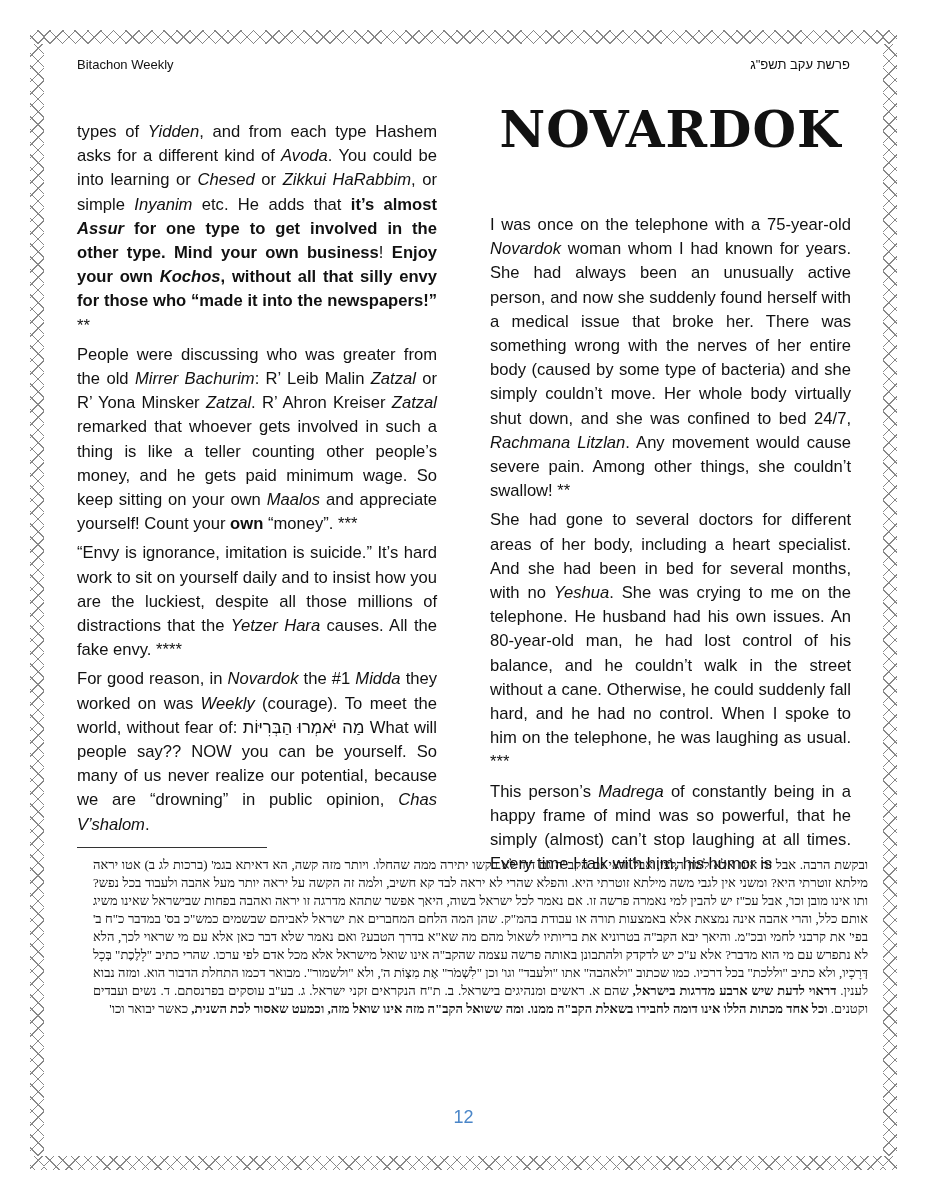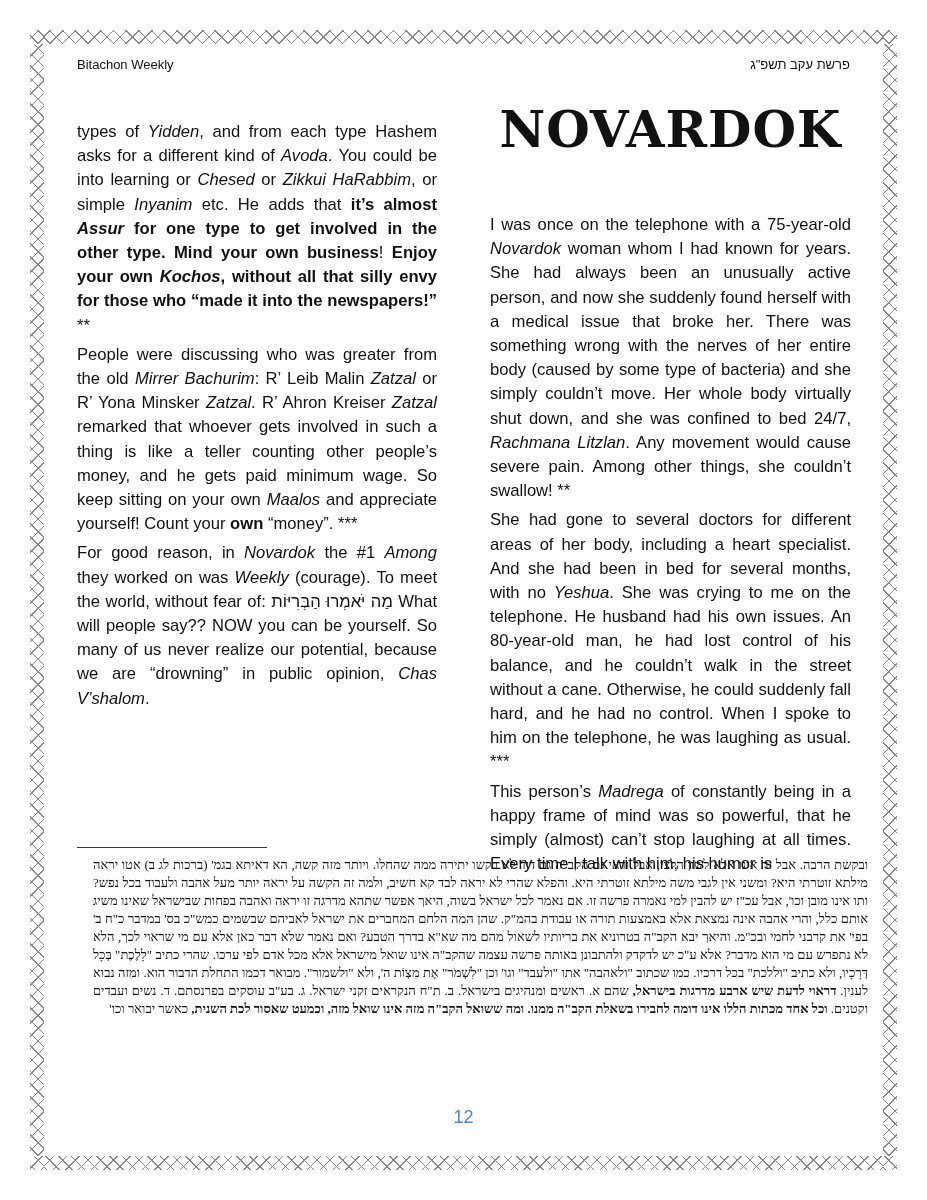--- a/index.html
+++ b/index.html
@@ -35,21 +35,22 @@
 <div class="frame-inner"></div>
 
 <div class="header-left">Bitachon Weekly</div>
 <div class="header-right">פרשת עקב תשפ"ג</div>
 
 <div class="title">NOVARDOK</div>
 
 <div class="col col-left">
   <p>types of <i>Yidden</i>, and from each type Hashem asks for a different kind of <i>Avoda</i>. You could be into learning or <i>Chesed</i> or <i>Zikkui HaRabbim</i>, or simple <i>Inyanim</i> etc. He adds that <b>it’s almost </b><b><i>Assur</i></b><b> for one type to get involved in the other type. Mind your own business</b>! <b>Enjoy your own </b><b><i>Kochos</i></b><b>, without all that silly envy for those who “made it into the newspapers!”</b> **</p>
   <p>People were discussing who was greater from the old <i>Mirrer Bachurim</i>: R’ Leib Malin <i>Zatzal</i> or R’ Yona Minsker <i>Zatzal</i>. R’ Ahron Kreiser <i>Zatzal</i> remarked that whoever gets involved in such a thing is like a teller counting other people’s money, and he gets paid minimum wage. So keep sitting on your own <i>Maalos</i> and appreciate yourself! Count your <b>own</b> “money”. ***</p>
-  <p>For good reason, in <i>Novardok</i> the #1 <i>Among</i> they worked on was <i>Weekly</i> (courage). To meet the world, without fear of: מַה יֹּאמְרוּ הַבְּרִיּוֹת What will people say?? NOW you can be yourself. So many of us never realize our potential, because we are “drowning” in public opinion, <i>Chas V’shalom</i>.</p>
+  <p>“Envy is ignorance, imitation is suicide.” It’s hard work to sit on yourself daily and to insist how you are the luckiest, despite all those millions of distractions that the <i>Yetzer Hara</i> causes. All the fake envy. ****</p>
+  <p>For good reason, in <i>Novardok</i> the #1 <i>Midda</i> they worked on was <i>Weekly</i> (courage). To meet the world, without fear of: מַה יֹּאמְרוּ הַבְּרִיּוֹת What will people say?? NOW you can be yourself. So many of us never realize our potential, because we are “drowning” in public opinion, <i>Chas V’shalom</i>.</p>
 </div>
 
 <div class="col col-right">
   <p>I was once on the telephone with a 75-year-old <i>Novardok</i> woman whom I had known for years. She had always been an unusually active person, and now she suddenly found herself with a medical issue that broke her. There was something wrong with the nerves of her entire body (caused by some type of bacteria) and she simply couldn’t move. Her whole body virtually shut down, and she was confined to bed 24/7, <i>Rachmana Litzlan</i>. Any movement would cause severe pain. Among other things, she couldn’t swallow!            **</p>
   <p>She had gone to several doctors for different areas of her body, including a heart specialist. And she had been in bed for several months, with no <i>Yeshua</i>. She was crying to me on the telephone. He husband had his own issues. An 80-year-old man, he had lost control of his balance, and he couldn’t walk in the street without a cane. Otherwise, he could suddenly fall hard, and he had no control. When I spoke to him on the telephone, he was laughing as usual.    ***</p>
   <p>This person’s <i>Madrega</i> of constantly being in a happy frame of mind was so powerful, that he simply (almost) can’t stop laughing at all times. Every time I talk with him, his humor is</p>
 </div>
 
 <div class="rule"></div>
 

